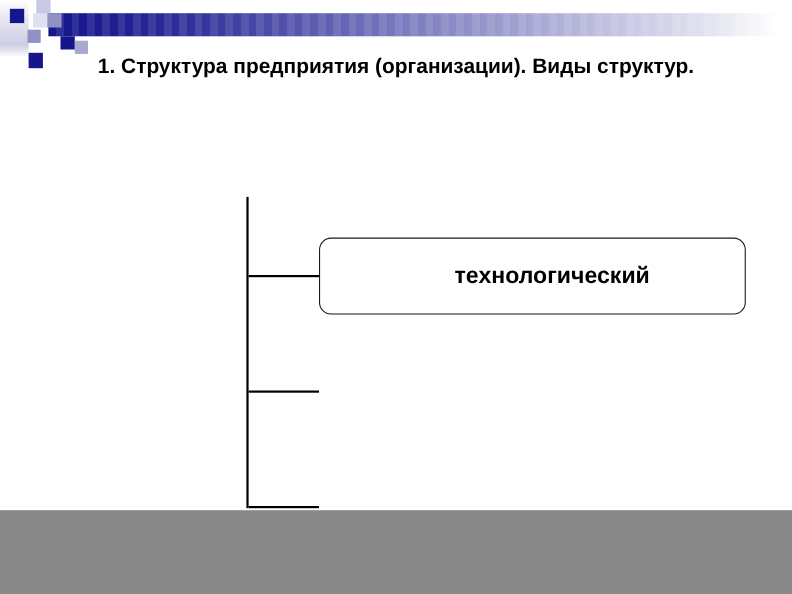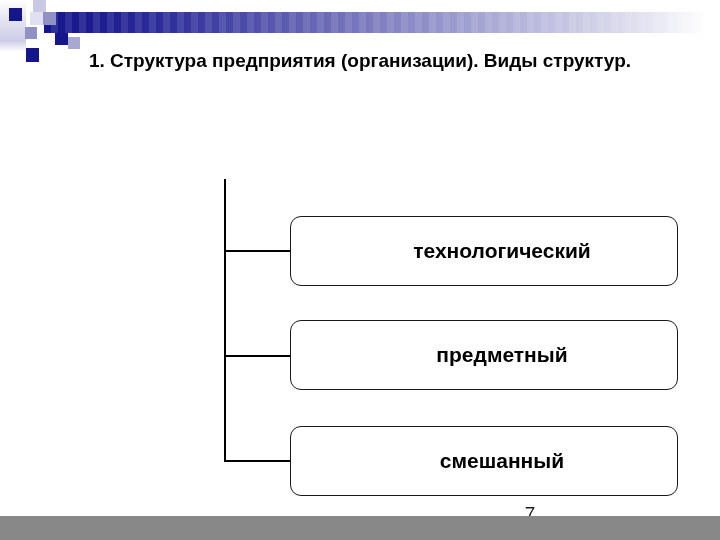--- a/index.html
+++ b/index.html
@@ -1,17 +1,17 @@
 <!DOCTYPE html>
 <html style="--root-fill: #90ec4f; --node-border: #1a1a1a; --connector: #000000; --header-navy: #16168c; --header-slate: #9191c5; --header-lavender: #a8a8d0; --header-pale: #c9c9e6; --title-color: #000000;"><head>
 <meta charset="utf-8">
 <style>
   html,body { margin:0; padding:0; background:#888; }
   .slide {
-    position:relative; width:720px; height:516px; margin:0 auto;
+    position:relative; width:720px; height:464px; margin:0 auto;
     background:#ffffff; overflow:hidden;
     font-family:"Liberation Sans", sans-serif;
   }
 
   
   .decor-strip {
     position:absolute; left:0; top:0; width:26px; height:52px;
     background:linear-gradient(to bottom, #ffffff 0%, #e6e6f3 35%, #cdcde6 78%, #ffffff 100%);
   }
   .decor-bar {
@@ -99,22 +99,16 @@
 
 
   <div class="connector-trunk"></div>
   <div class="connector-branch branch-1"></div>
   <div class="connector-branch branch-2"></div>
   <div class="connector-branch branch-3"></div>
 
   <div class="node-child child-1">
     <span>технологический</span>
   </div>
-  <div class="node-child child-2">
-    <span>предметный</span>
-  </div>
-  <div class="node-child child-3">
-    <span>смешанный</span>
-  </div>
 
   <div class="page-number">7</div>
 
 </div>
 
 </body></html>

